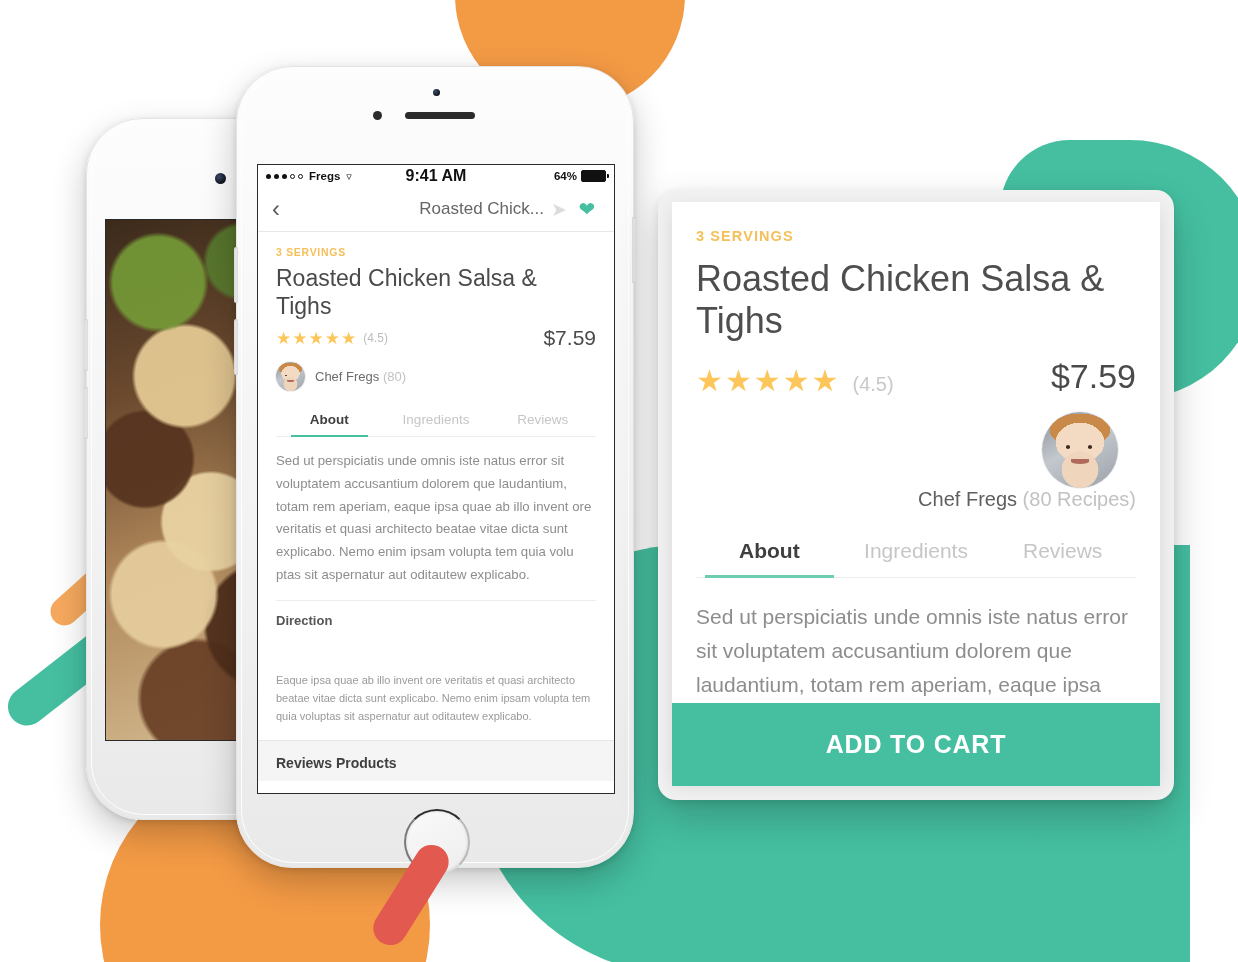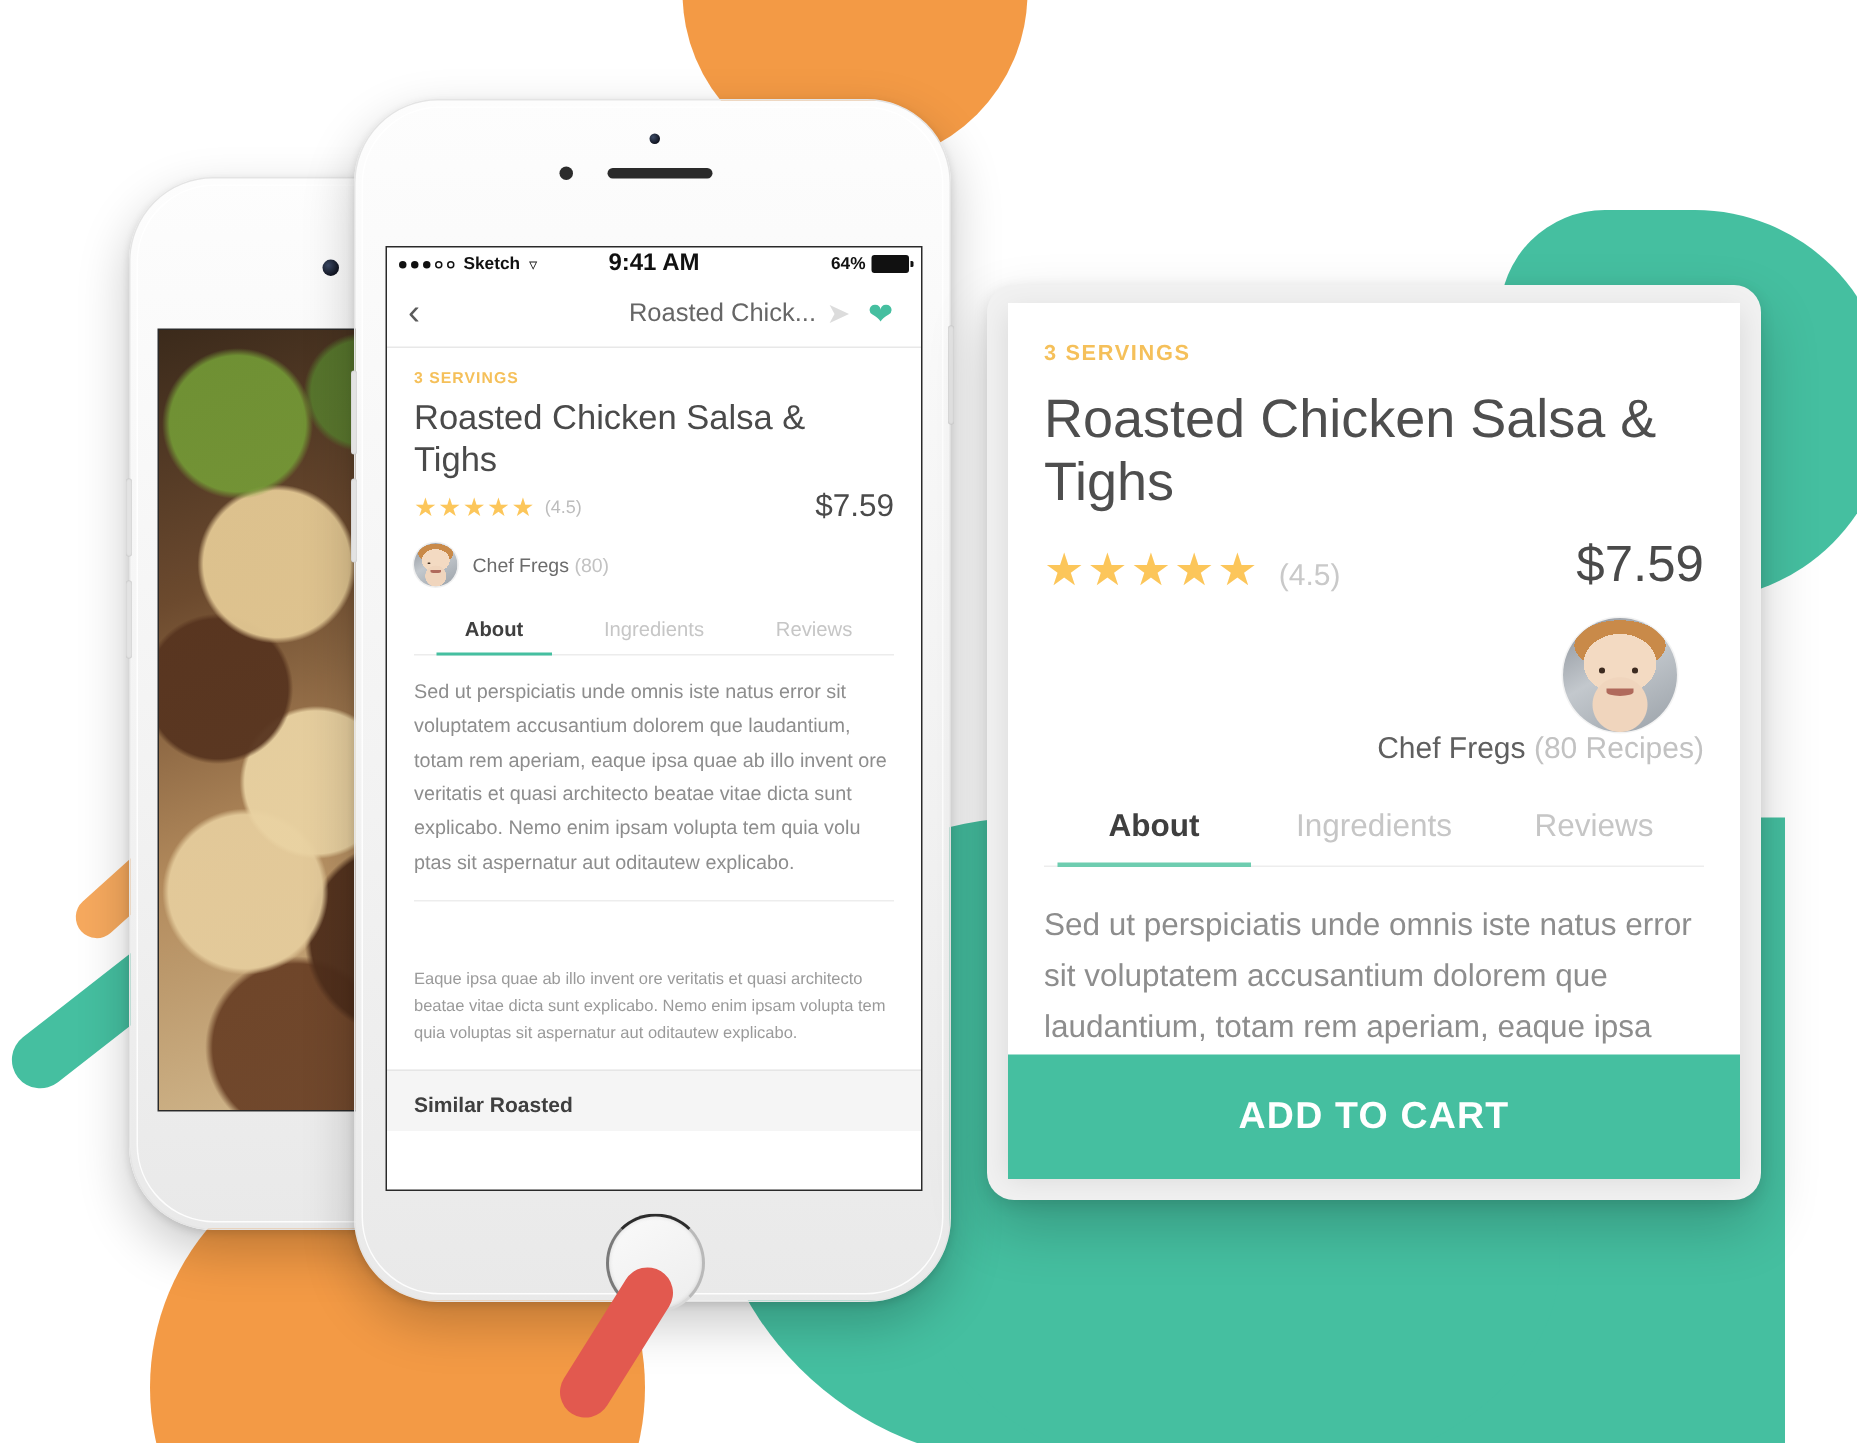--- a/index.html
+++ b/index.html
@@ -377,21 +377,21 @@
 
     <div class="screen">
 
       <div class="statusbar">
         <div class="sb-left">
           <span class="dot"></span>
           <span class="dot"></span>
           <span class="dot"></span>
           <span class="dot hollow"></span>
           <span class="dot hollow"></span>
-          <span class="sb-carrier">Sketch</span>
+          <span class="sb-carrier">Fregs</span>
           <span class="wifi">▿</span>
         </div>
         <div class="sb-time">9:41 AM</div>
         <div class="sb-right">
           <span>64%</span>
           <span class="batt"></span>
         </div>
       </div>
 
       <div class="navbar">
@@ -422,25 +422,26 @@
         </div>
 
         <div class="tabs">
           <div class="tab active">About</div>
           <div class="tab">Ingredients</div>
           <div class="tab">Reviews</div>
         </div>
 
         <div class="bodytext">Sed ut perspiciatis unde omnis iste natus error sit voluptatem accusantium dolorem que laudantium, totam rem aperiam, eaque ipsa quae ab illo invent ore veritatis et quasi architecto beatae vitae dicta sunt explicabo. Nemo enim ipsam volupta tem quia volu ptas sit aspernatur aut oditautew explicabo.</div>
 
+        <div class="dir-h">Direction</div>
         <div class="dir-b">Eaque ipsa quae ab illo invent ore veritatis et quasi architecto beatae vitae dicta sunt explicabo. Nemo enim ipsam volupta tem quia voluptas sit aspernatur aut oditautew explicabo.</div>
       </div>
 
       <div class="similar-wrap">
-        <div class="similar-h">Similar Roasted</div>
+        <div class="similar-h">Reviews Products</div>
       </div>
     </div>
   </div>
 
   <div class="pill pill-red-bottom"></div>
 
   <div class="card-frame"></div>
 
   <div class="card">
     <div class="card-body">

